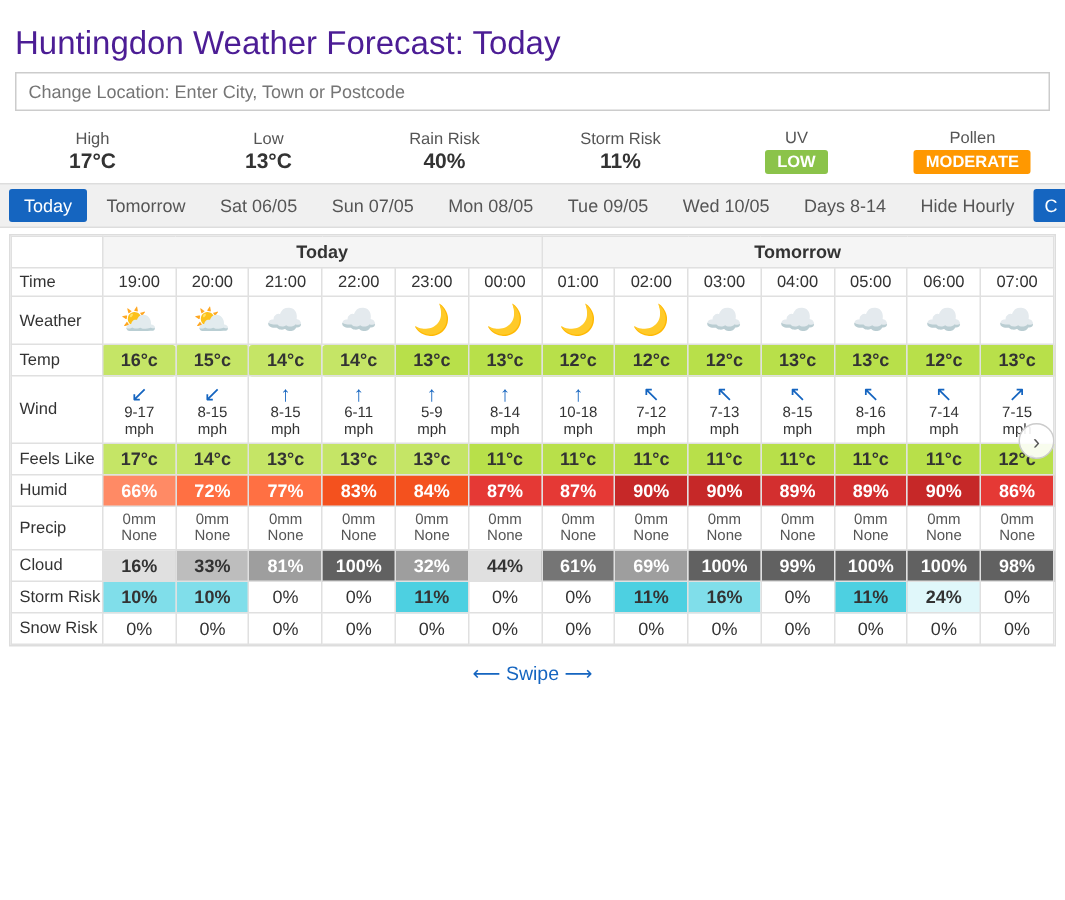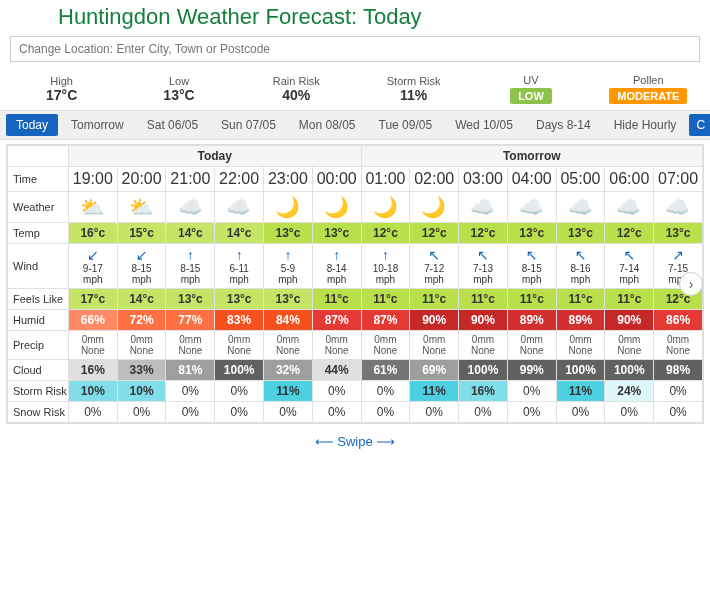--- a/index.html
+++ b/index.html
@@ -1,18 +1,18 @@
 <!DOCTYPE html>
 <html><head>
   <meta charset="utf-8">
   <style>
     * { box-sizing: border-box; margin: 0; padding: 0; }
     body { font-family: Arial, sans-serif; font-size: 12px; background: #fff; width: 710px; }
     
-    .page-title { font-size: 22px; font-weight: normal; padding: 4px 10px 6px; color: #15803d; margin-left: 48px; }
+    .page-title { font-size: 22px; font-weight: normal; padding: 16px 10px 6px; color: #4c1d95; }
     
     .location-input { width: calc(100% - 20px); margin: 0 10px 8px; padding: 5px 8px; border: 1px solid #ccc; font-size: 12px; color: #999; }
     
     .summary-bar { display: flex; align-items: center; padding: 4px 10px 6px; gap: 14px; }
     .summary-item { flex: 1; text-align: center; }
     .summary-label { font-size: 11px; color: #555; }
     .summary-value { font-size: 14px; font-weight: bold; color: #333; }
     .uv-badge { background: #8bc34a; color: white; font-size: 11px; font-weight: bold; padding: 2px 8px; border-radius: 2px; display: inline-block; margin-top: 2px; }
     .pollen-badge { background: #ff9800; color: white; font-size: 11px; font-weight: bold; padding: 2px 8px; border-radius: 2px; display: inline-block; margin-top: 2px; }
     
@@ -23,21 +23,21 @@
     .nav-tab-cf { background: #1565c0; color: white; padding: 4px 7px; border-radius: 2px; font-size: 12px; cursor: pointer; }
     
     .forecast-table-wrapper { overflow: hidden; position: relative; border: 1px solid #ddd; margin: 4px 6px; }
     
     .forecast-table { width: 100%; border-collapse: collapse; }
     .forecast-table th, .forecast-table td { border: 1px solid #e0e0e0; text-align: center; padding: 3px 2px; vertical-align: middle; min-width: 48px; }
     .forecast-table .row-label { text-align: left; padding-left: 5px; font-size: 11px; color: #333; white-space: nowrap; min-width: 55px; max-width: 60px; background: #fff; }
     
     .section-header { background: #f5f5f5; text-align: center; font-weight: bold; font-size: 12px; color: #333; padding: 3px; border: 1px solid #e0e0e0; }
     
-    .time-row td { font-size: 16px; color: #333; background: #fff; }
+    .time-row td { font-size: 11px; color: #333; background: #fff; }
     
     .weather-icon { font-size: 20px; }
     
     .temp-green { background: #c5e566; color: #333; font-weight: bold; font-size: 12px; border-radius: 2px; }
     .temp-lime { background: #b8e04a; color: #333; font-weight: bold; font-size: 12px; }
     
     .wind-cell { font-size: 10px; color: #333; }
     .wind-arrow { color: #1565c0; font-size: 14px; display: block; }
     
     .feels-green { background: #c5e566; color: #333; font-weight: bold; font-size: 12px; }

